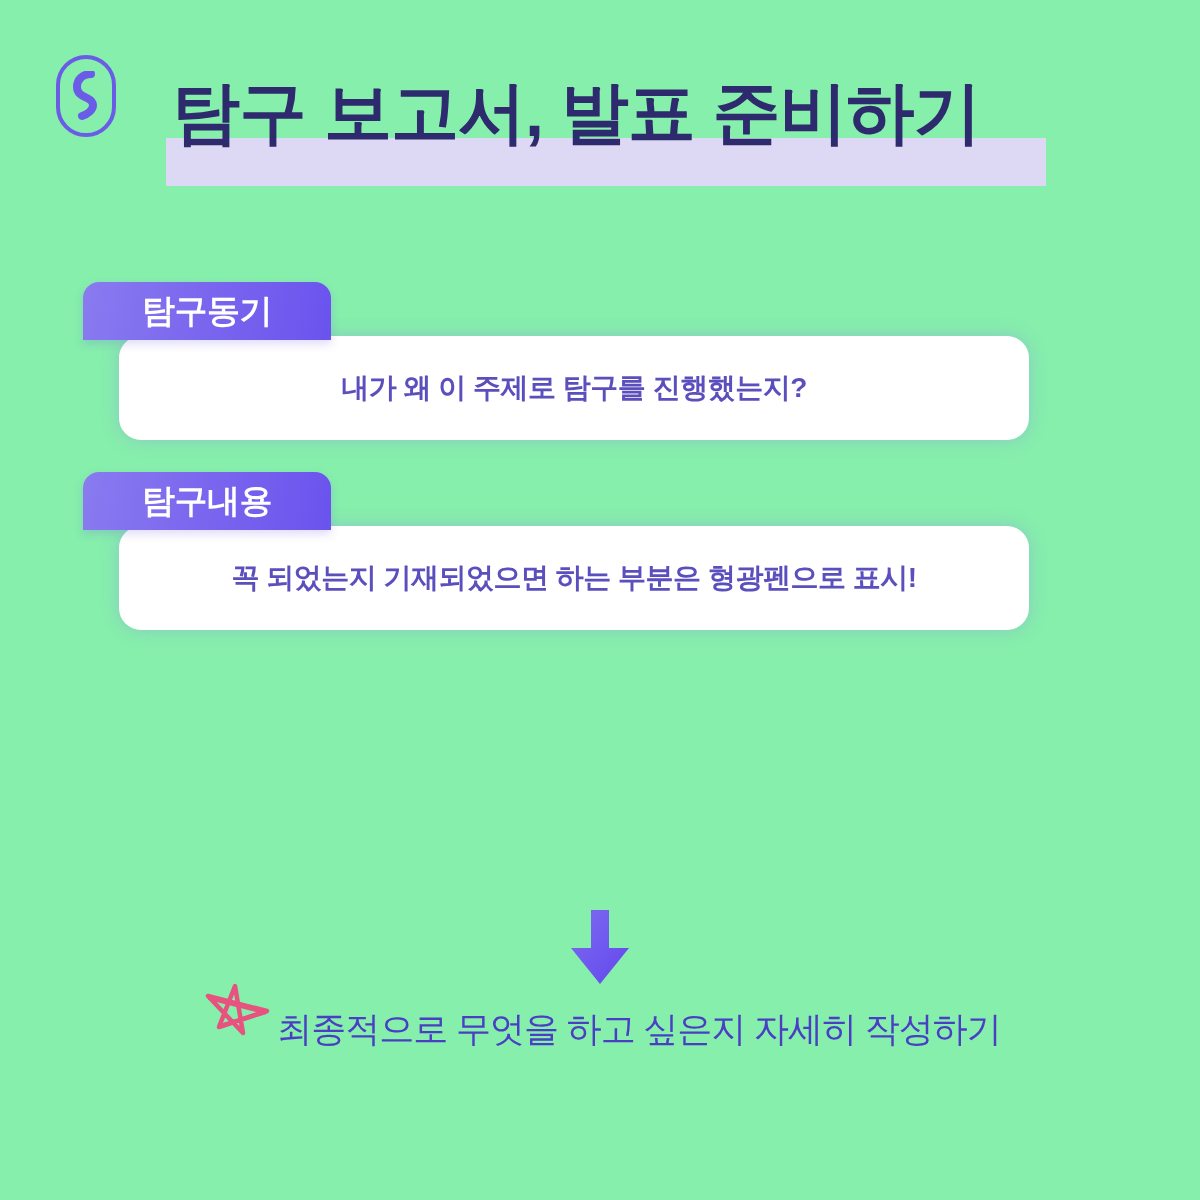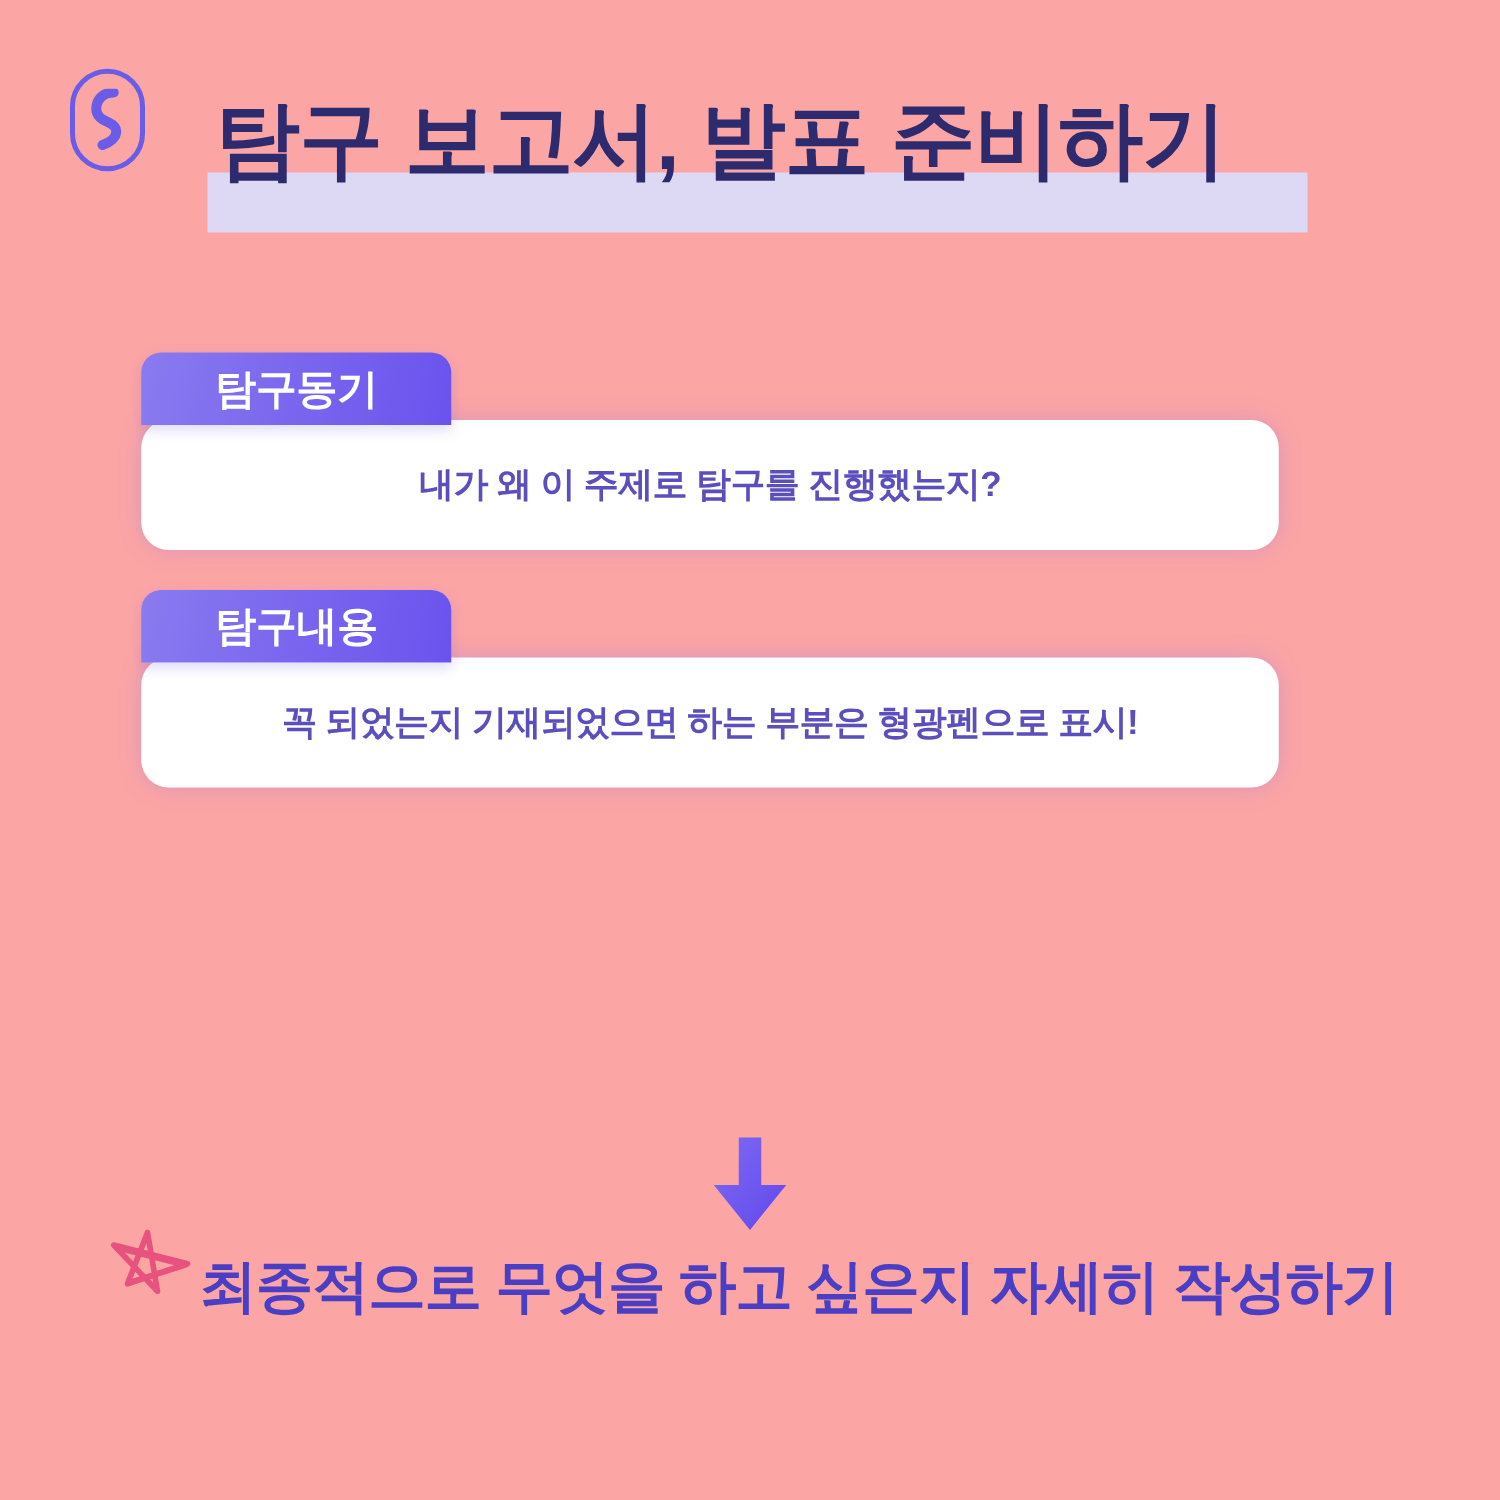--- a/index.html
+++ b/index.html
@@ -2,21 +2,21 @@
 <html><head>
 <meta charset="utf-8">
 <style>
   * { margin:0; padding:0; box-sizing:border-box; }
   html, body {
     width:1200px; height:1200px;
     background:#efecfc;
     font-family:"Liberation Sans", sans-serif;
     overflow:hidden;
   }
-  .page { position:relative; width:1200px; height:1200px; background:#fca5a5; }
+  .page { position:relative; width:1200px; height:1200px; background:#86efac; }
 
   
   .logo-badge {
     position:absolute; left:56px; top:55px;
     width:60px; height:82px;
     border:4px solid #6b5ce7;
     border-radius:30px;
     display:flex; align-items:center; justify-content:center;
   }
   .logo-badge svg { display:block; }
@@ -32,62 +32,63 @@
     position:relative; z-index:1;
     font-size:68px; font-weight:bold;
     letter-spacing:-1px;
     color:#2e2a6e;
     line-height:1.0;
     white-space:nowrap;
   }
 
   
   .sections { position:absolute; left:0; top:282px; width:1200px; }
-  .section { position:relative; margin-bottom:32px; padding-left:113px; }
+  .section { position:relative; margin-bottom:32px; padding-left:83px; }
 
   .tab {
     position:relative; z-index:2;
     width:248px; height:58px;
     border-radius:16px 16px 0 0;
     background:linear-gradient(100deg,#8a7bf0 0%, #7b68ee 45%, #6a53ee 100%);
     display:flex; align-items:center; justify-content:center;
     color:#ffffff; font-size:33px; font-weight:bold;
     letter-spacing:-0.5px;
     box-shadow:0 4px 10px rgba(110,90,230,0.22);
   }
 
   .card {
     position:relative; z-index:1;
     width:910px; min-height:104px;
     margin-top:-4px;
     background:#ffffff;
     border-radius:22px;
     display:flex; align-items:center; justify-content:center;
     box-shadow:0 0 18px rgba(140,120,235,0.30);
+    margin-left:36px;
   }
   .card-text {
     font-size:28px; font-weight:bold;
     color:#5b4fbd; letter-spacing:-0.5px;
     text-align:center; padding:0 26px;
   }
 
   
   .arrow-wrap {
     position:absolute; left:0; top:908px; width:1200px;
     display:flex; justify-content:center;
   }
 
   
   .footer {
     position:absolute; left:0; top:992px; width:1200px;
     display:flex; align-items:center; justify-content:center;
   }
   .star-icon { position:relative; margin-right:2px; top:-14px; }
   .footer-text {
-    font-size:46px; font-weight:bold;
+    font-size:35px; font-weight:normal;
     color:#4a3fc4; letter-spacing:-1px;
     white-space:nowrap;
   }
 </style>
 </head>
 <body>
 
 <div class="page">
 
   <div class="logo-badge">

